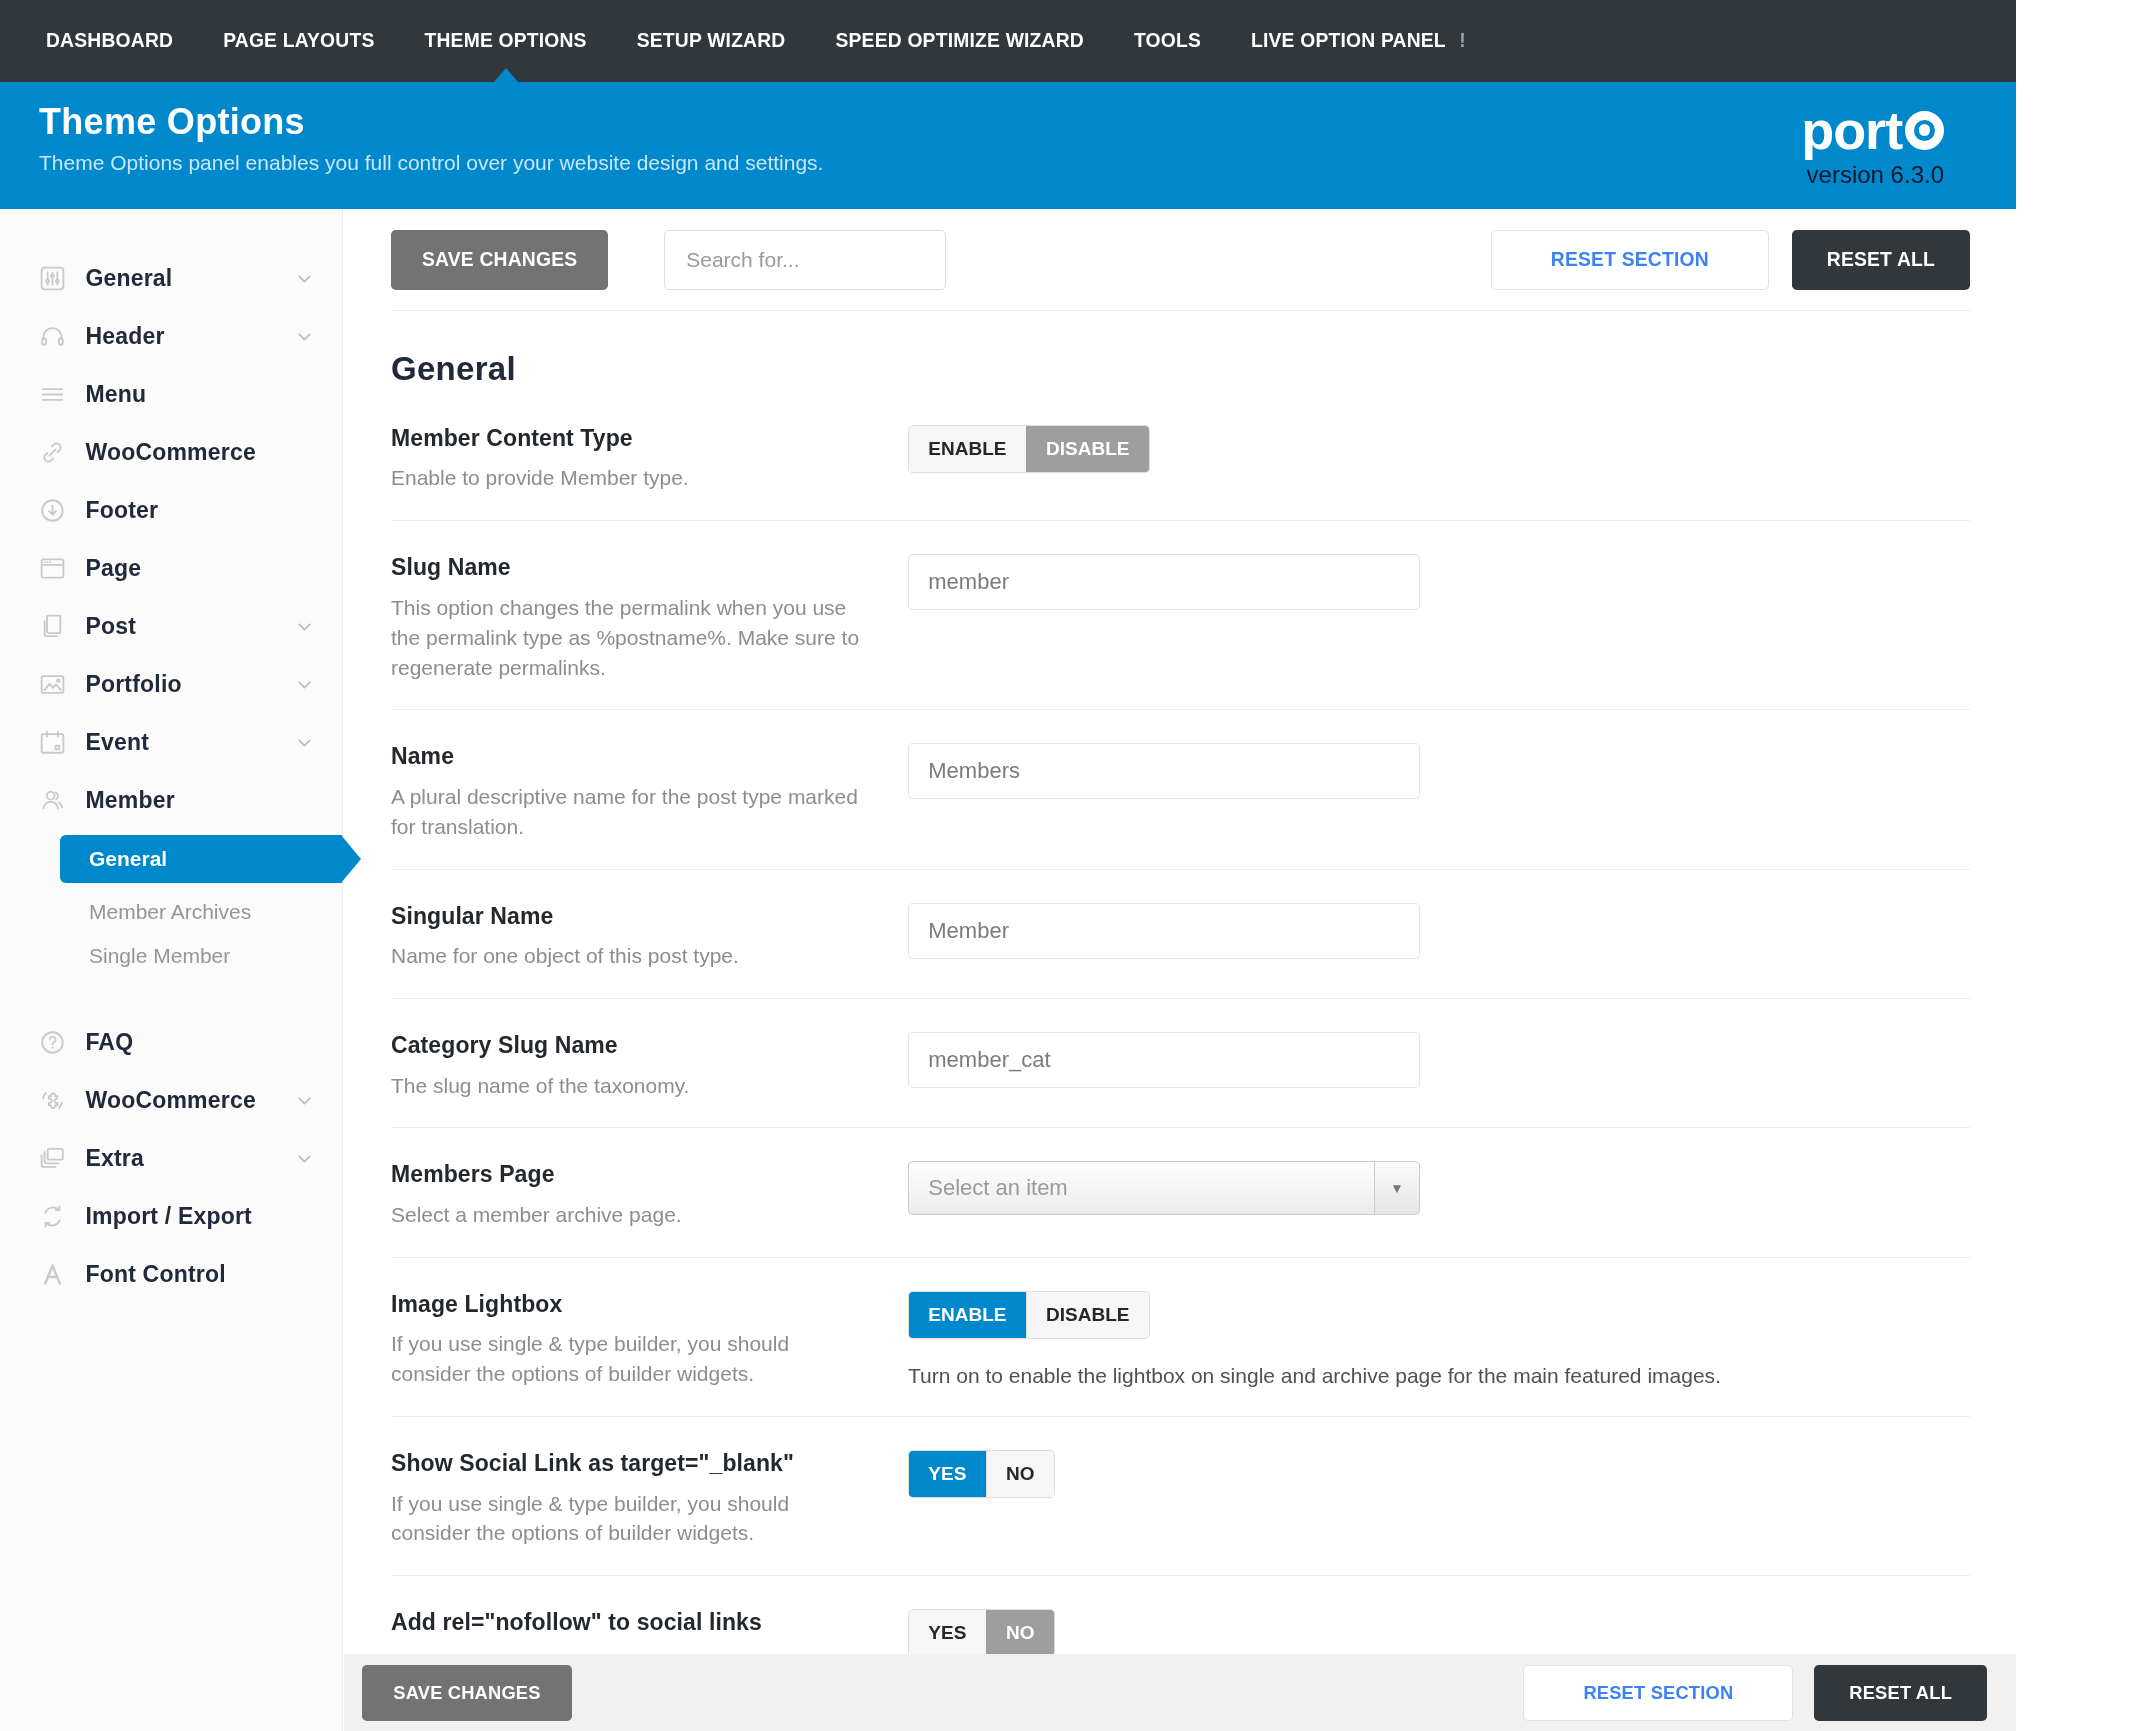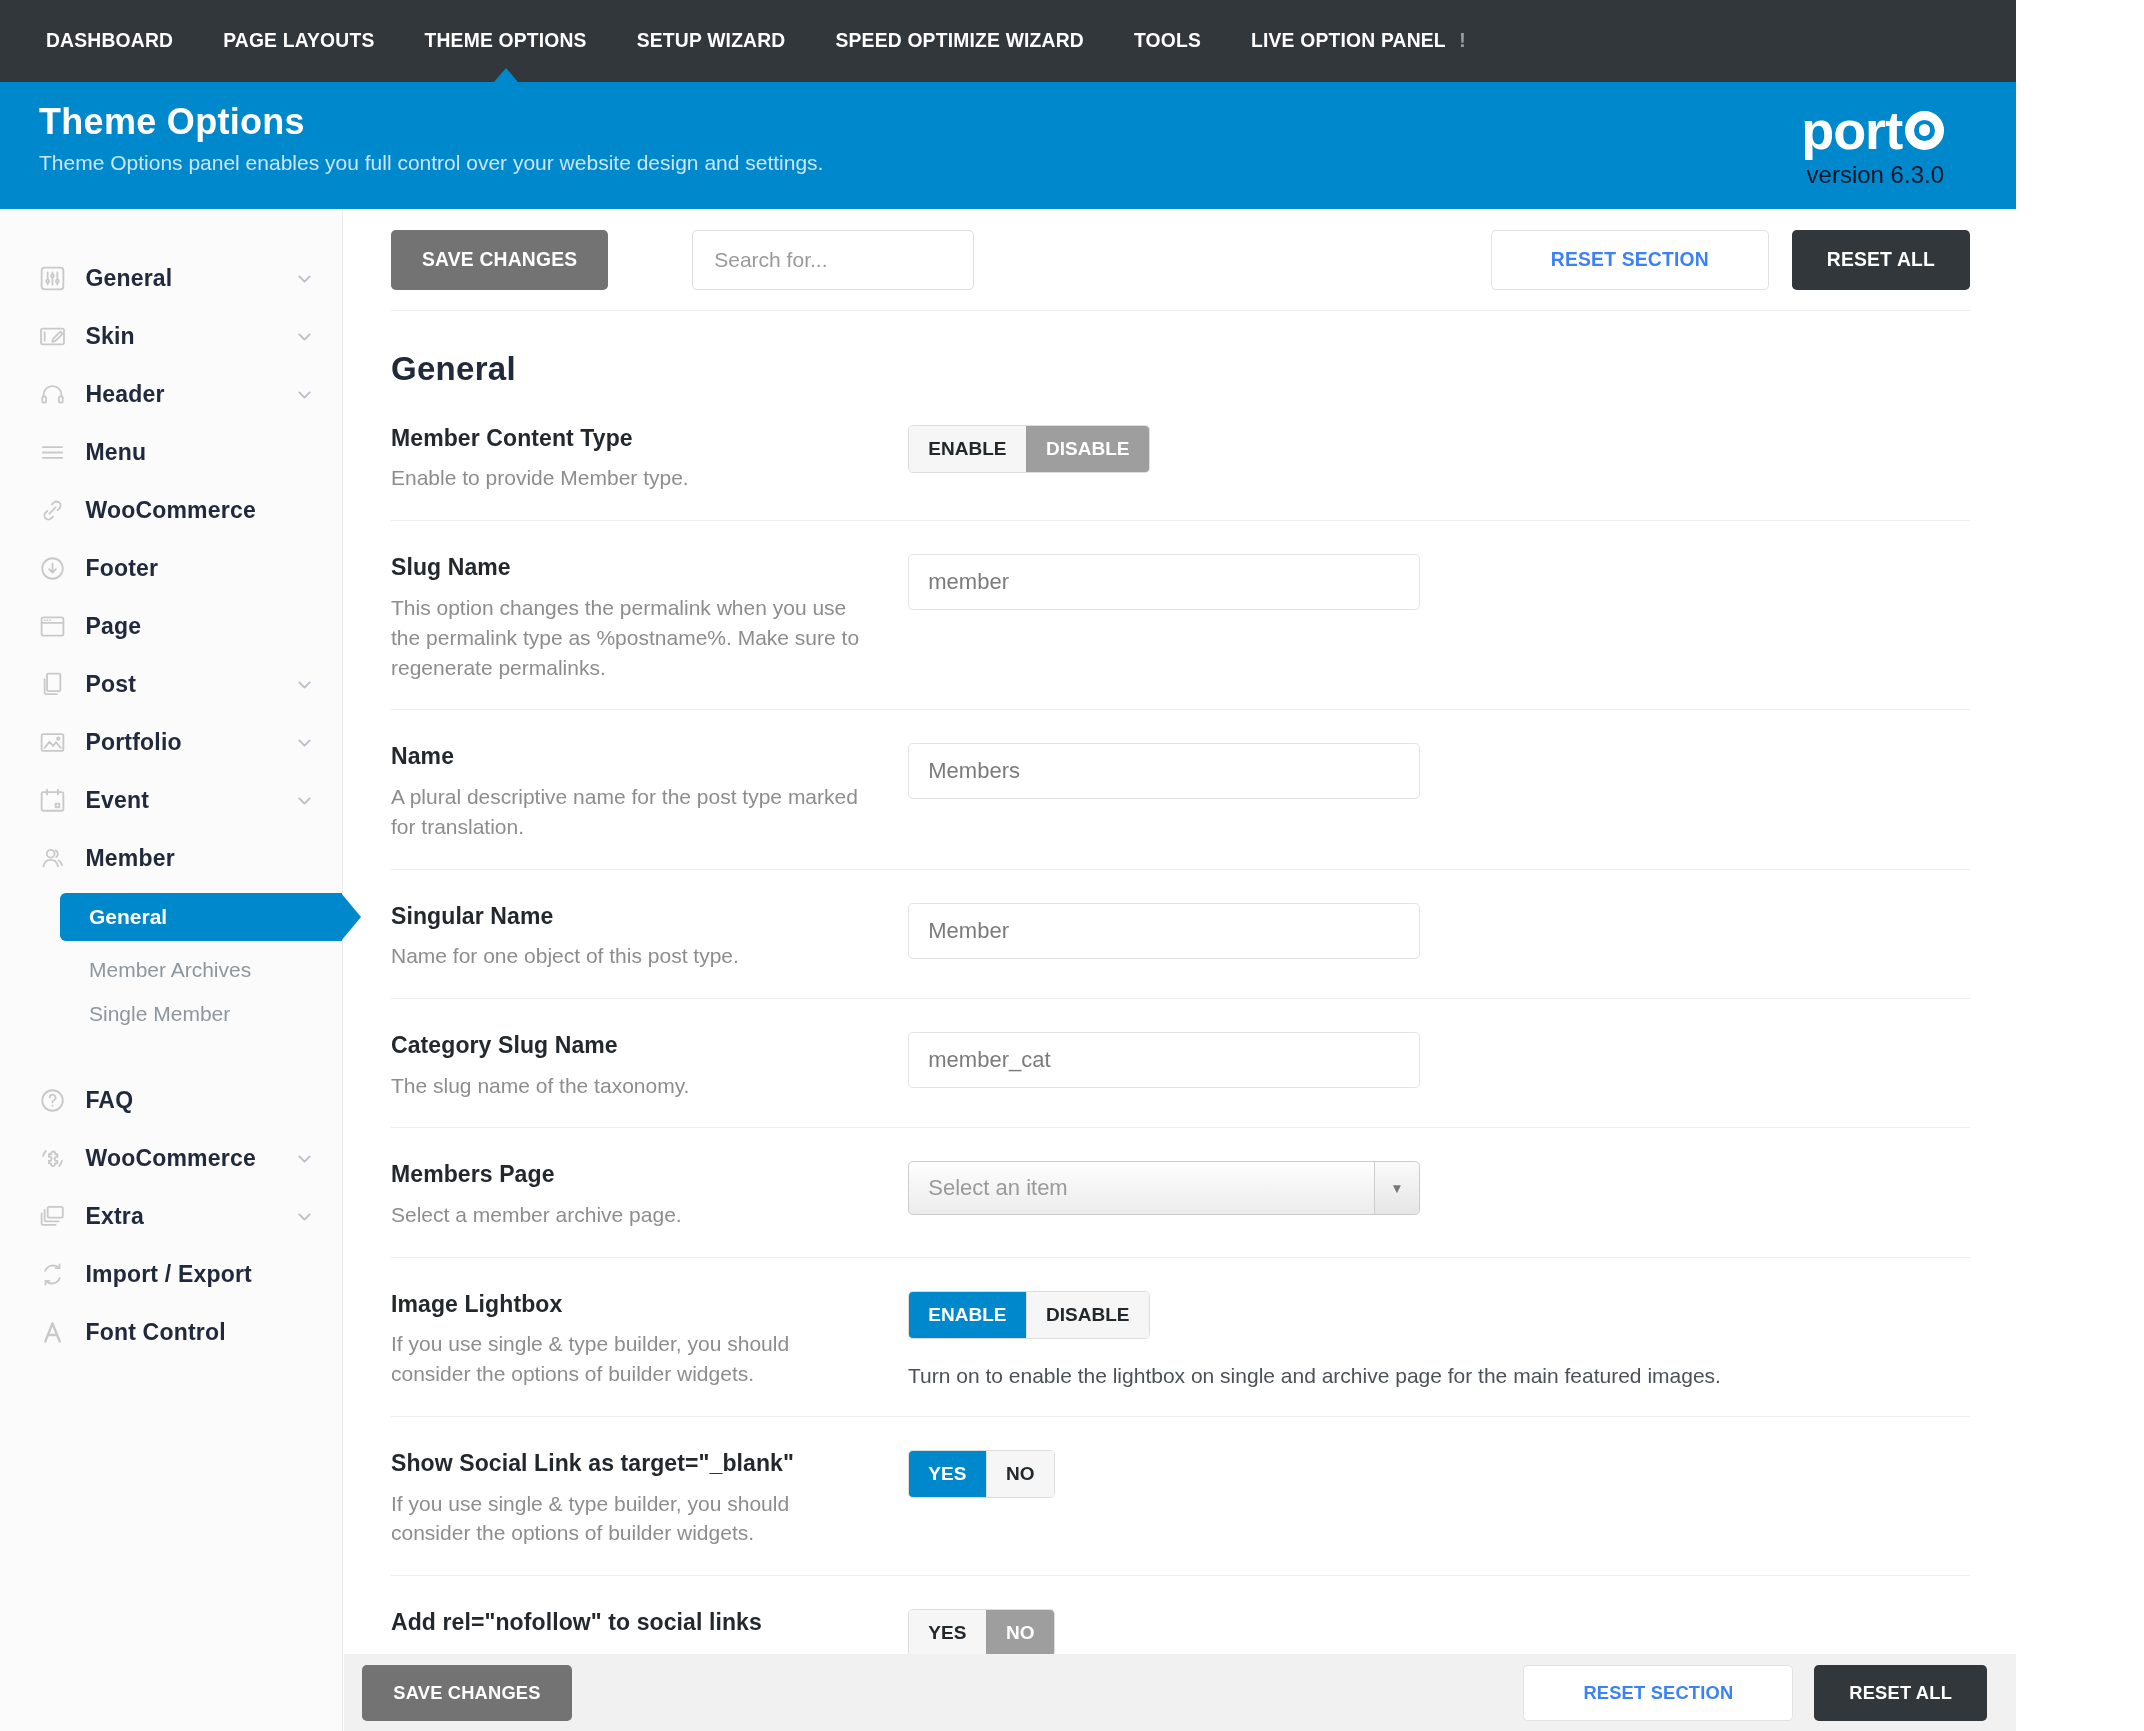--- a/index.html
+++ b/index.html
@@ -54,21 +54,21 @@
 
   
   .content{flex:1;box-sizing:border-box;padding:0 46px 0 48px;overflow:hidden;height:calc(100% - 77px);}
   .toolbar{display:flex;align-items:center;padding:20px 0;border-bottom:1px solid #eee;}
   .btn{display:inline-flex;align-items:center;justify-content:center;height:60px;
        border-radius:4.8px;font-size:19.3px;font-weight:700;letter-spacing:0.2px;
        padding:0 31px;cursor:pointer;box-sizing:border-box;white-space:nowrap;border:none;}
   .btn-primary{background:#737373;color:#fff;}
   .btn-outline{background:#fff;color:#3b82f6;border:1px solid #e2e2e2;padding:0 59px;}
   .btn-dark{background:#32373c;color:#fff;padding:0 35px;}
-  .search-input{margin-left:84px;width:282px;height:60px;border:1px solid #ddd;border-radius:4.8px;
+  .search-input{margin-left:56px;width:282px;height:60px;border:1px solid #ddd;border-radius:4.8px;
        padding:0 21px;font-size:21px;color:#777;box-sizing:border-box;outline:none;
        font-family:"Liberation Sans",sans-serif;}
   .search-input::placeholder{color:#9a9a9a;}
   .tool-spacer{flex:1;}
   .toolbar .btn-dark{margin-left:23px;}
 
   .section-title{font-size:33px;font-weight:700;color:#21293c;margin:39px 0 3.9px;letter-spacing:0.3px;}
 
   .row{display:flex;padding:33px 0 27px;border-bottom:1px solid #eee;}
   .row.last{border-bottom:none;}
@@ -154,34 +154,20 @@
             </svg>
         </span>
         <span class="lbl">General</span>
         <span class="chev">
             <svg class="chev-ic" width="25" height="25" viewBox="0 0 24 24">
               <path d="M7 10l5 5 5-5"></path>
             </svg>
           </span>
       </div>
 
-      <div class="side-item">
-        <span class="icon">
-          <svg class="ic" width="29" height="29" viewBox="0 0 24 24">
-              <rect x="2.5" y="5.5" width="19" height="13" rx="1.5"></rect>
-              <path d="M5.5 8.5v7M12.5 14l6-6 1.8 1.8-6 6-2.4.6z"></path>
-            </svg>
-        </span>
-        <span class="lbl">Skin</span>
-        <span class="chev">
-            <svg class="chev-ic" width="25" height="25" viewBox="0 0 24 24">
-              <path d="M7 10l5 5 5-5"></path>
-            </svg>
-          </span>
-      </div>
 
       <div class="side-item">
         <span class="icon">
           <svg class="ic" width="29" height="29" viewBox="0 0 24 24">
               <path d="M4.5 14v-1.5a7.5 7.5 0 0 1 15 0V14"></path>
               <rect x="3.5" y="13.5" width="3.2" height="5.2" rx="1.4"></rect>
               <rect x="17.3" y="13.5" width="3.2" height="5.2" rx="1.4"></rect>
             </svg>
         </span>
         <span class="lbl">Header</span>

